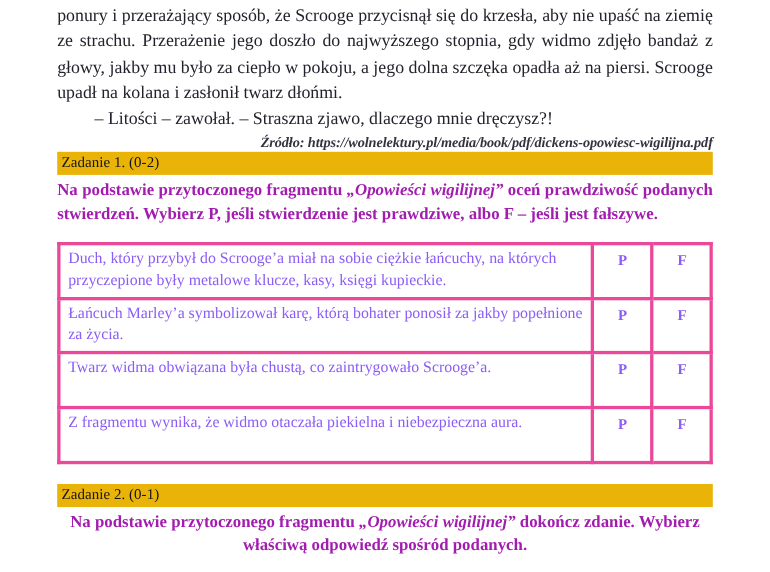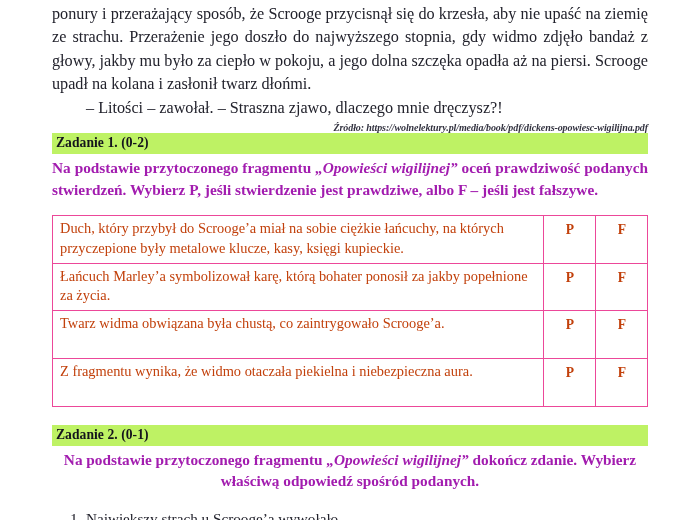--- a/index.html
+++ b/index.html
@@ -39,29 +39,29 @@
   }
   .passage p.dialogue {
     text-indent: 34px;
   }
 
   .source-line {
     margin-top: 2px;
     text-align: right;
     font-style: italic;
     font-weight: bold;
-    font-size: 10px;
+    font-size: 13px;
     letter-spacing: -0.1px;
     color: #333340;
   }
 
   
   .task-band {
-    background: #bef264;
-    font-weight: bold;
+    background: #eab308;
+    font-weight: normal;
     font-size: 13.6px;
     line-height: 18px;
     padding: 1px 4px 2px 4px;
     color: #14141c;
     letter-spacing: 0.05px;
   }
 
   .task-instruction {
     font-weight: bold;
     font-size: 15.3px;
@@ -80,26 +80,26 @@
   }
 
   
   .tf-table {
     border-collapse: collapse;
     width: 100%;
     margin-top: 14px;
     table-layout: fixed;
   }
   .tf-table td {
-    border: 1px solid #ec4899;
+    border: 3px solid #ec4899;
     padding: 3px 6px 4px 7px;
     font-size: 14.4px;
     line-height: 19.6px;
     vertical-align: top;
-    color: #c2410c;
+    color: #8b5cf6;
   }
   .tf-table td.statement {
     width: auto;
   }
   .tf-table td.choice {
     width: 38px;
     text-align: center;
     font-weight: bold;
     font-size: 13.6px;
     vertical-align: top;

